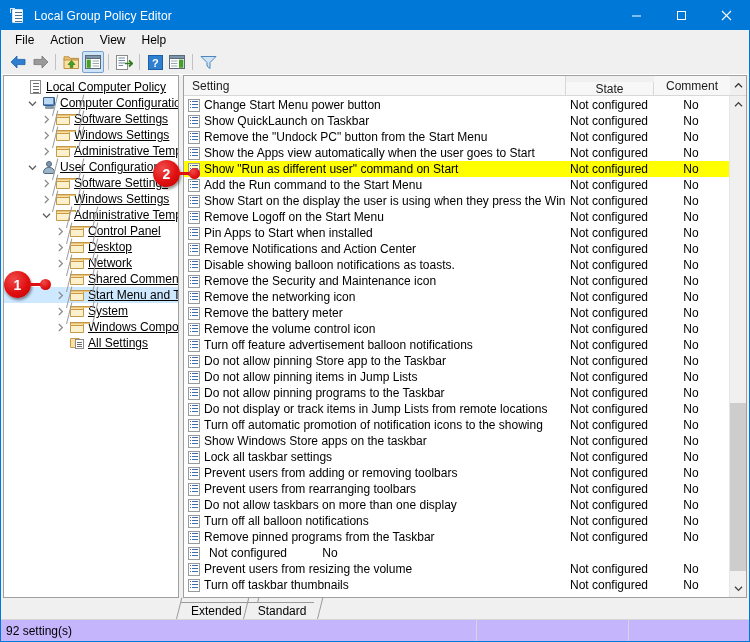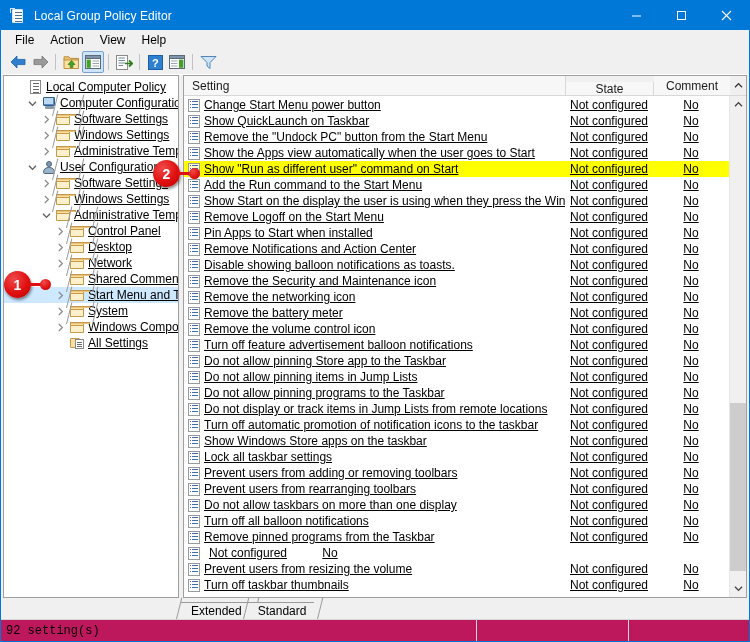--- a/index.html
+++ b/index.html
@@ -163,21 +163,20 @@
   .lh.c0{flex:1 1 auto;padding-left:8px;min-width:0;}
   .lh.c1{width:88px;justify-content:center;flex:0 0 auto;margin-top:6px;}
   .lh.c2{width:76px;justify-content:center;flex:0 0 auto;border-right:none;}
   .lbody{
     flex:1 1 auto;display:flex;min-height:0;background:#ffffff;position:relative;
   }
   .lrows{flex:1 1 auto;min-width:0;overflow:hidden;padding-top:1px;}
   .lrow{
     height:16px;display:flex;align-items:center;font-size:12px;color:#000000;
     white-space:nowrap;
-    text-decoration:underline;
   }
   .lrow.hl{background:#ffff00;}
   .lrow .lic{
     width:20px;flex:0 0 auto;display:flex;align-items:center;justify-content:center;
   }
   .polico{
     width:12px;height:13px;position:relative;display:block;
   }
   .polico .bg{position:absolute;left:0;top:0;width:12px;height:13px;background:#ffffff;border:1px solid #9a9a9a;box-sizing:border-box;}
   .polico .dots{position:absolute;left:2px;top:2px;width:1px;height:1px;background:#3e6ea8;box-shadow:0 3px 0 #3e6ea8,0 6px 0 #3e6ea8;}
@@ -217,23 +216,22 @@
   .tab::before{
     content:"";position:absolute;left:-5px;bottom:0;width:1px;height:22px;
     background:#9a9a9a;transform:rotate(14deg);transform-origin:bottom;
   }
   .tab::after{
     content:"";position:absolute;right:-4px;bottom:0;width:1px;height:22px;
     background:#9a9a9a;transform:rotate(14deg);transform-origin:bottom;
   }
   
   .statusbar{
-    flex:0 0 auto;height:21px;background:#be185d;display:flex;align-items:center;
+    flex:0 0 auto;height:21px;background:#c4b5fd;display:flex;align-items:center;
     border-top:1px solid #d6d6d6;
-    font-family:Liberation Mono, monospace;
   }
   .sb-cell{
     font-size:12px;color:#000000;height:21px;display:flex;align-items:center;
     box-sizing:border-box;
   }
   .sb-c1{flex:1 1 auto;padding-left:5px;border-right:1px solid #d6d6d6;}
   .sb-c2{width:152px;flex:0 0 auto;border-right:1px solid #d6d6d6;}
   .sb-c3{width:120px;flex:0 0 auto;}
   
   .marker{
@@ -865,21 +863,21 @@
               <span class="lcomment">No</span>
             </div>
             <div class="lrow">
               <span class="lic">
                 <span class="polico">
                   <span class="bg"></span>
                   <span class="dots"></span>
                   <span class="lines"></span>
                 </span>
               </span>
-              <span class="lname">Turn off automatic promotion of notification icons to the taskbar</span>
+              <span class="lname">Turn off automatic promotion of notification icons to the showing</span>
               <span class="lstate">Not configured</span>
               <span class="lcomment">No</span>
             </div>
             <div class="lrow">
               <span class="lic">
                 <span class="polico">
                   <span class="bg"></span>
                   <span class="dots"></span>
                   <span class="lines"></span>
                 </span>

